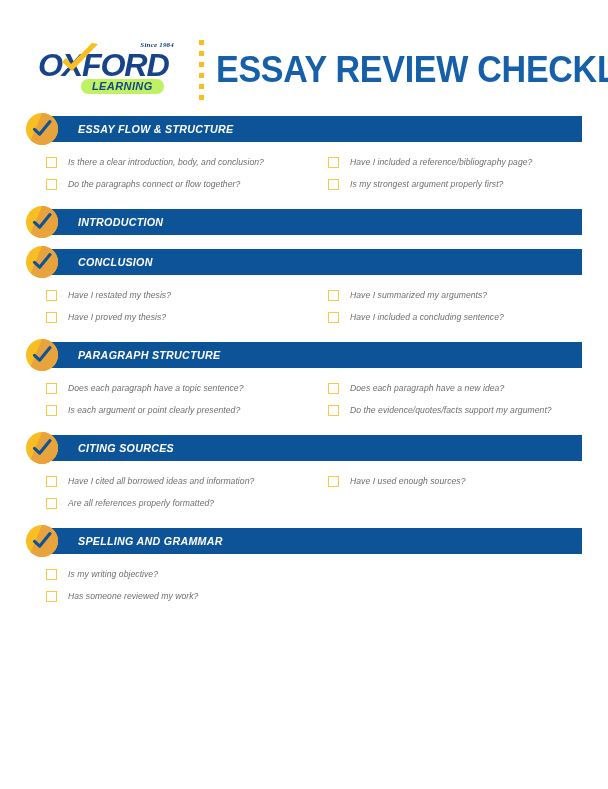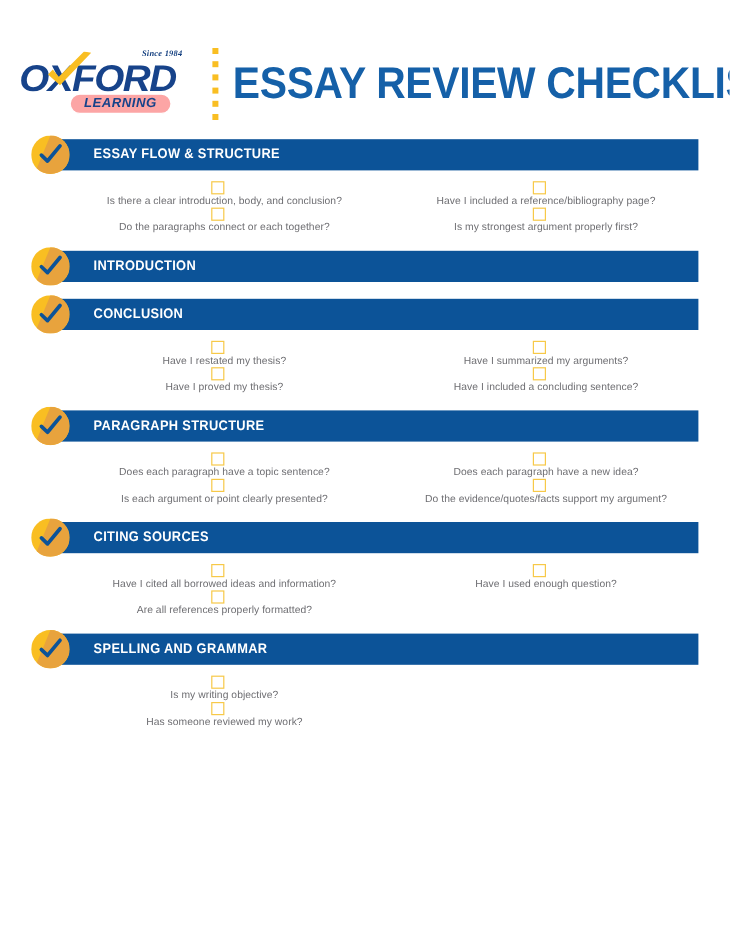--- a/index.html
+++ b/index.html
@@ -22,21 +22,21 @@
     background: #ffffff;
     padding: 0;
     position: relative;
   }
 
   
   .header {
     display: flex;
     align-items: center;
     height: 92px;
-    padding: 0 16px;
+    padding: 0 38px;
     margin-top: 24px;
   }
 
   .logo-block {
     width: 140px;
     height: 58px;
     position: relative;
     flex: 0 0 auto;
   }
 
@@ -73,21 +73,21 @@
     top: 2px;
     width: 42px;
     height: 32px;
     pointer-events: none;
   }
 
   .logo-learning {
     position: absolute;
     top: 37px;
     left: 42px;
-    background: #fca5a5;
+    background: #bef264;
     color: #17438A;
     font-size: 11px;
     font-weight: bold;
     font-style: italic;
     letter-spacing: .4px;
     padding: 1px 11px 2px 11px;
     border-radius: 9px;
     border: 1.5px solid #ffffff;
   }
 
@@ -118,21 +118,21 @@
     letter-spacing: -0.3px;
     transform: scaleX(0.92);
     transform-origin: left center;
     white-space: nowrap;
     font-family: "Liberation Sans", sans-serif;
   }
 
   
   .sections { padding: 0 26px; }
 
-  .section { margin-bottom: 14px; }
+  .section { margin-bottom: 14px; font-style: italic; }
 
   .section-bar {
     position: relative;
     background: #0C5398;
     height: 26px;
     margin-left: 16px;
     display: flex;
     align-items: center;
   }
 
@@ -162,21 +162,20 @@
     grid-auto-flow: column;
     grid-template-rows: repeat(2, auto);
     padding-top: 9px;
     padding-left: 20px;
   }
 
   .item {
     display: flex;
     align-items: center;
     height: 22px;
-    flex-direction: column;
   }
 
   .checkbox {
     flex: 0 0 auto;
     width: 11px;
     height: 11px;
     border: 1.7px solid #F7C948;
     background: #ffffff;
     margin-right: 11px;
   }
@@ -229,21 +228,21 @@
   </svg>
       <span class="section-title">ESSAY FLOW &amp; STRUCTURE</span>
     </div>
     <div class="items" style="grid-template-rows: repeat(2, auto);">
       <div class="item">
       <span class="checkbox"></span>
       <span class="item-label">Is there a clear introduction, body, and conclusion?</span>
     </div>
           <div class="item">
       <span class="checkbox"></span>
-      <span class="item-label">Do the paragraphs connect or each together?</span>
+      <span class="item-label">Do the paragraphs connect or flow together?</span>
     </div>
           <div class="item">
       <span class="checkbox"></span>
       <span class="item-label">Have I included a reference/bibliography page?</span>
     </div>
           <div class="item">
       <span class="checkbox"></span>
       <span class="item-label">Is my strongest argument properly first?</span>
     </div>
     </div>
@@ -331,21 +330,21 @@
       <div class="item">
       <span class="checkbox"></span>
       <span class="item-label">Have I cited all borrowed ideas and information?</span>
     </div>
           <div class="item">
       <span class="checkbox"></span>
       <span class="item-label">Are all references properly formatted?</span>
     </div>
           <div class="item">
       <span class="checkbox"></span>
-      <span class="item-label">Have I used enough question?</span>
+      <span class="item-label">Have I used enough sources?</span>
     </div>
           <div class="spacer-item"></div>
     </div>
   </div>
   <div class="section">
     <div class="section-bar">
 
   <svg class="badge" viewBox="0 0 32 32">
     <circle cx="16" cy="16" r="16" fill="#F9BE22"></circle>
     <path d="M16 0 A16 16 0 0 1 16 32 A16 16 0 0 1 4.7 27.3 Z" fill="#E8A33D"></path>

